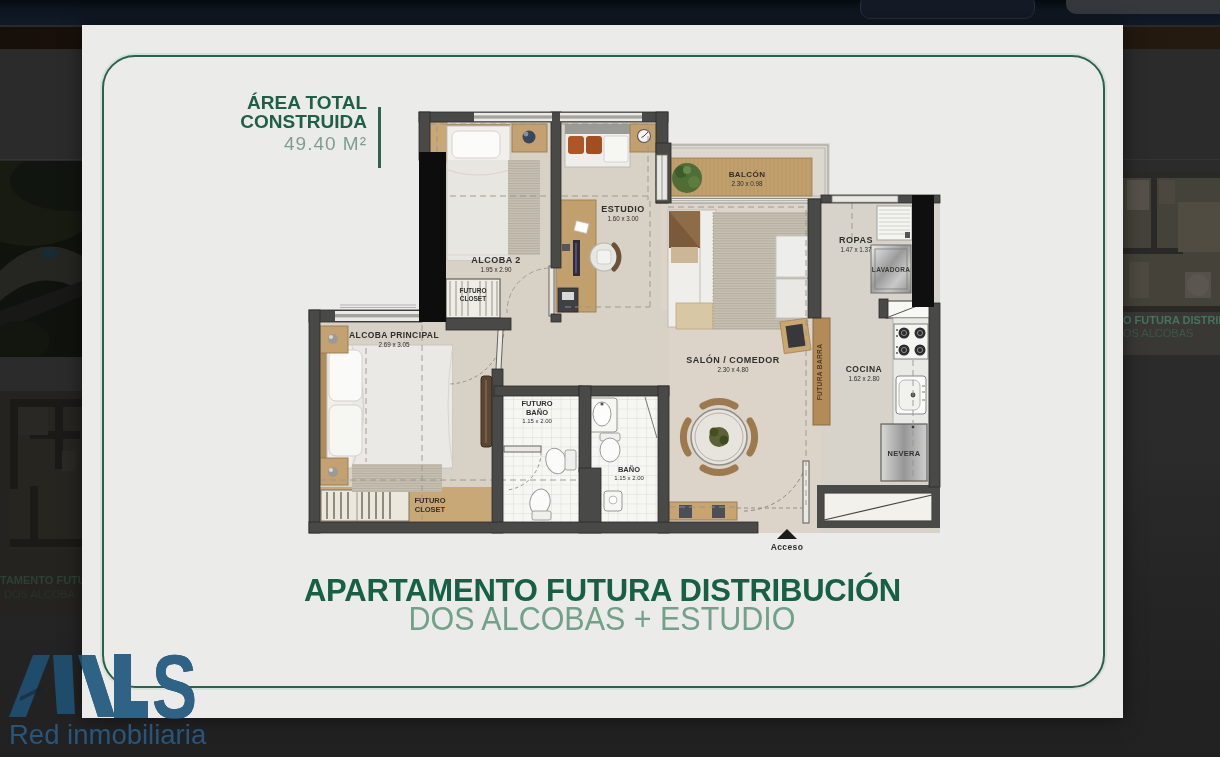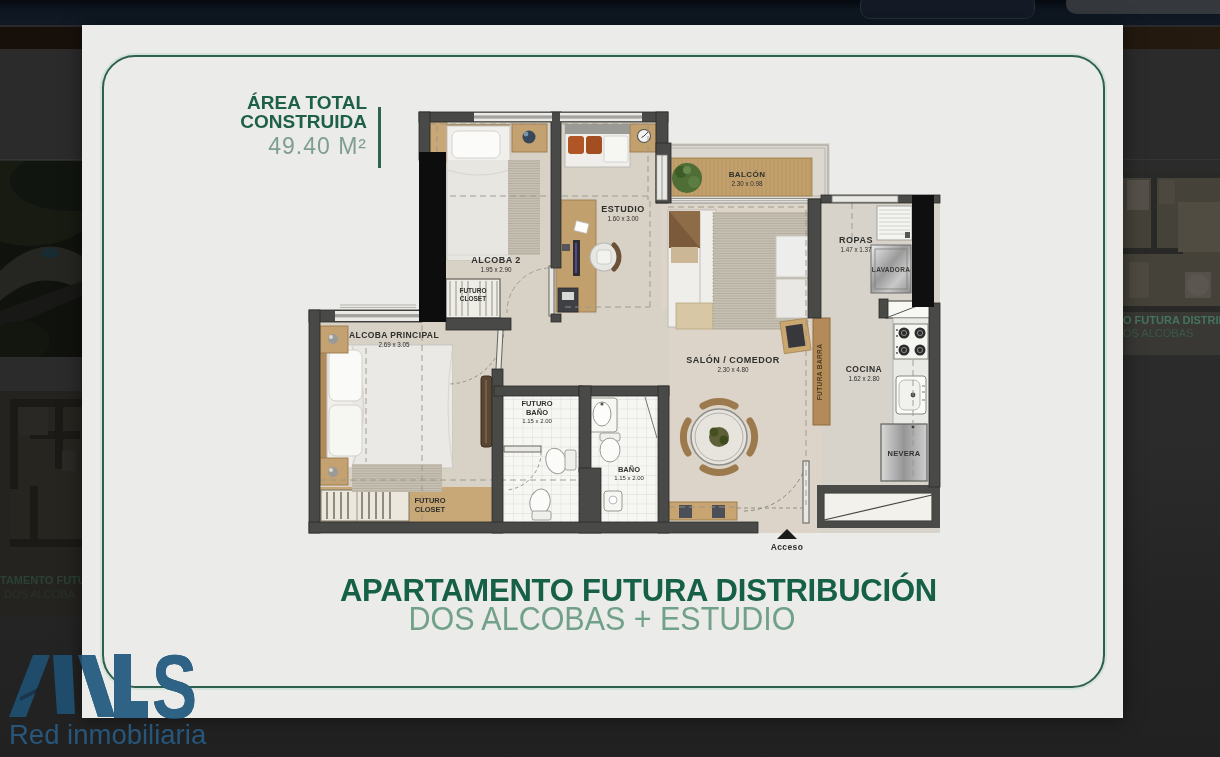--- a/index.html
+++ b/index.html
@@ -17,24 +17,24 @@
   
   #lthumb2{left:0;top:391px;width:82px;height:224px;background:#34322f;overflow:hidden;}
   
   #rthumb{left:1123px;top:172px;width:97px;height:183px;background:#383633;overflow:hidden;}
   
   #card{left:82px;top:25px;width:1041px;height:693px;background:#ebebe9;box-shadow:0 0 18px rgba(0,0,0,.5);}
   #greenborder{left:20px;top:30px;width:999px;height:629px;border:2px solid #2d604e;border-radius:33px;box-shadow:0 0 0 2px rgba(170,210,190,.35);}
   
   #area{left:82px;top:68px;width:203px;text-align:right;}
   #area .l1{font-size:19px;font-weight:bold;color:#1d5f48;letter-spacing:0px;line-height:19px;}
-  #area .l2{font-size:23px;color:#7d9e90;letter-spacing:1px;margin-top:2px;}
+  #area .l2{font-size:19px;color:#7d9e90;letter-spacing:1px;margin-top:2px;}
   #vline{left:296px;top:82px;width:3px;height:61px;background:#2e6350;}
   
-  #t1{left:0px;top:548px;width:1041px;text-align:center;font-size:31px;font-weight:bold;color:#156047;letter-spacing:-0.2px;padding-left:36px;}
+  #t1{left:0px;top:548px;width:1041px;text-align:center;font-size:31px;font-weight:bold;color:#156047;letter-spacing:-0.2px;}
   #t2{left:520px;top:574px;white-space:pre;font-size:34px;color:#72a18a;transform:translateX(-50%) scaleX(0.896);transform-origin:center top;}
   
   #plan{left:220px;top:74px;}
 </style>
 </head>
 <body>
   <div class="abs" id="topbar"></div>
   <div class="abs" id="btn1"></div>
   <div class="abs" id="btn2"></div>
   <div class="abs" id="brown"></div>

